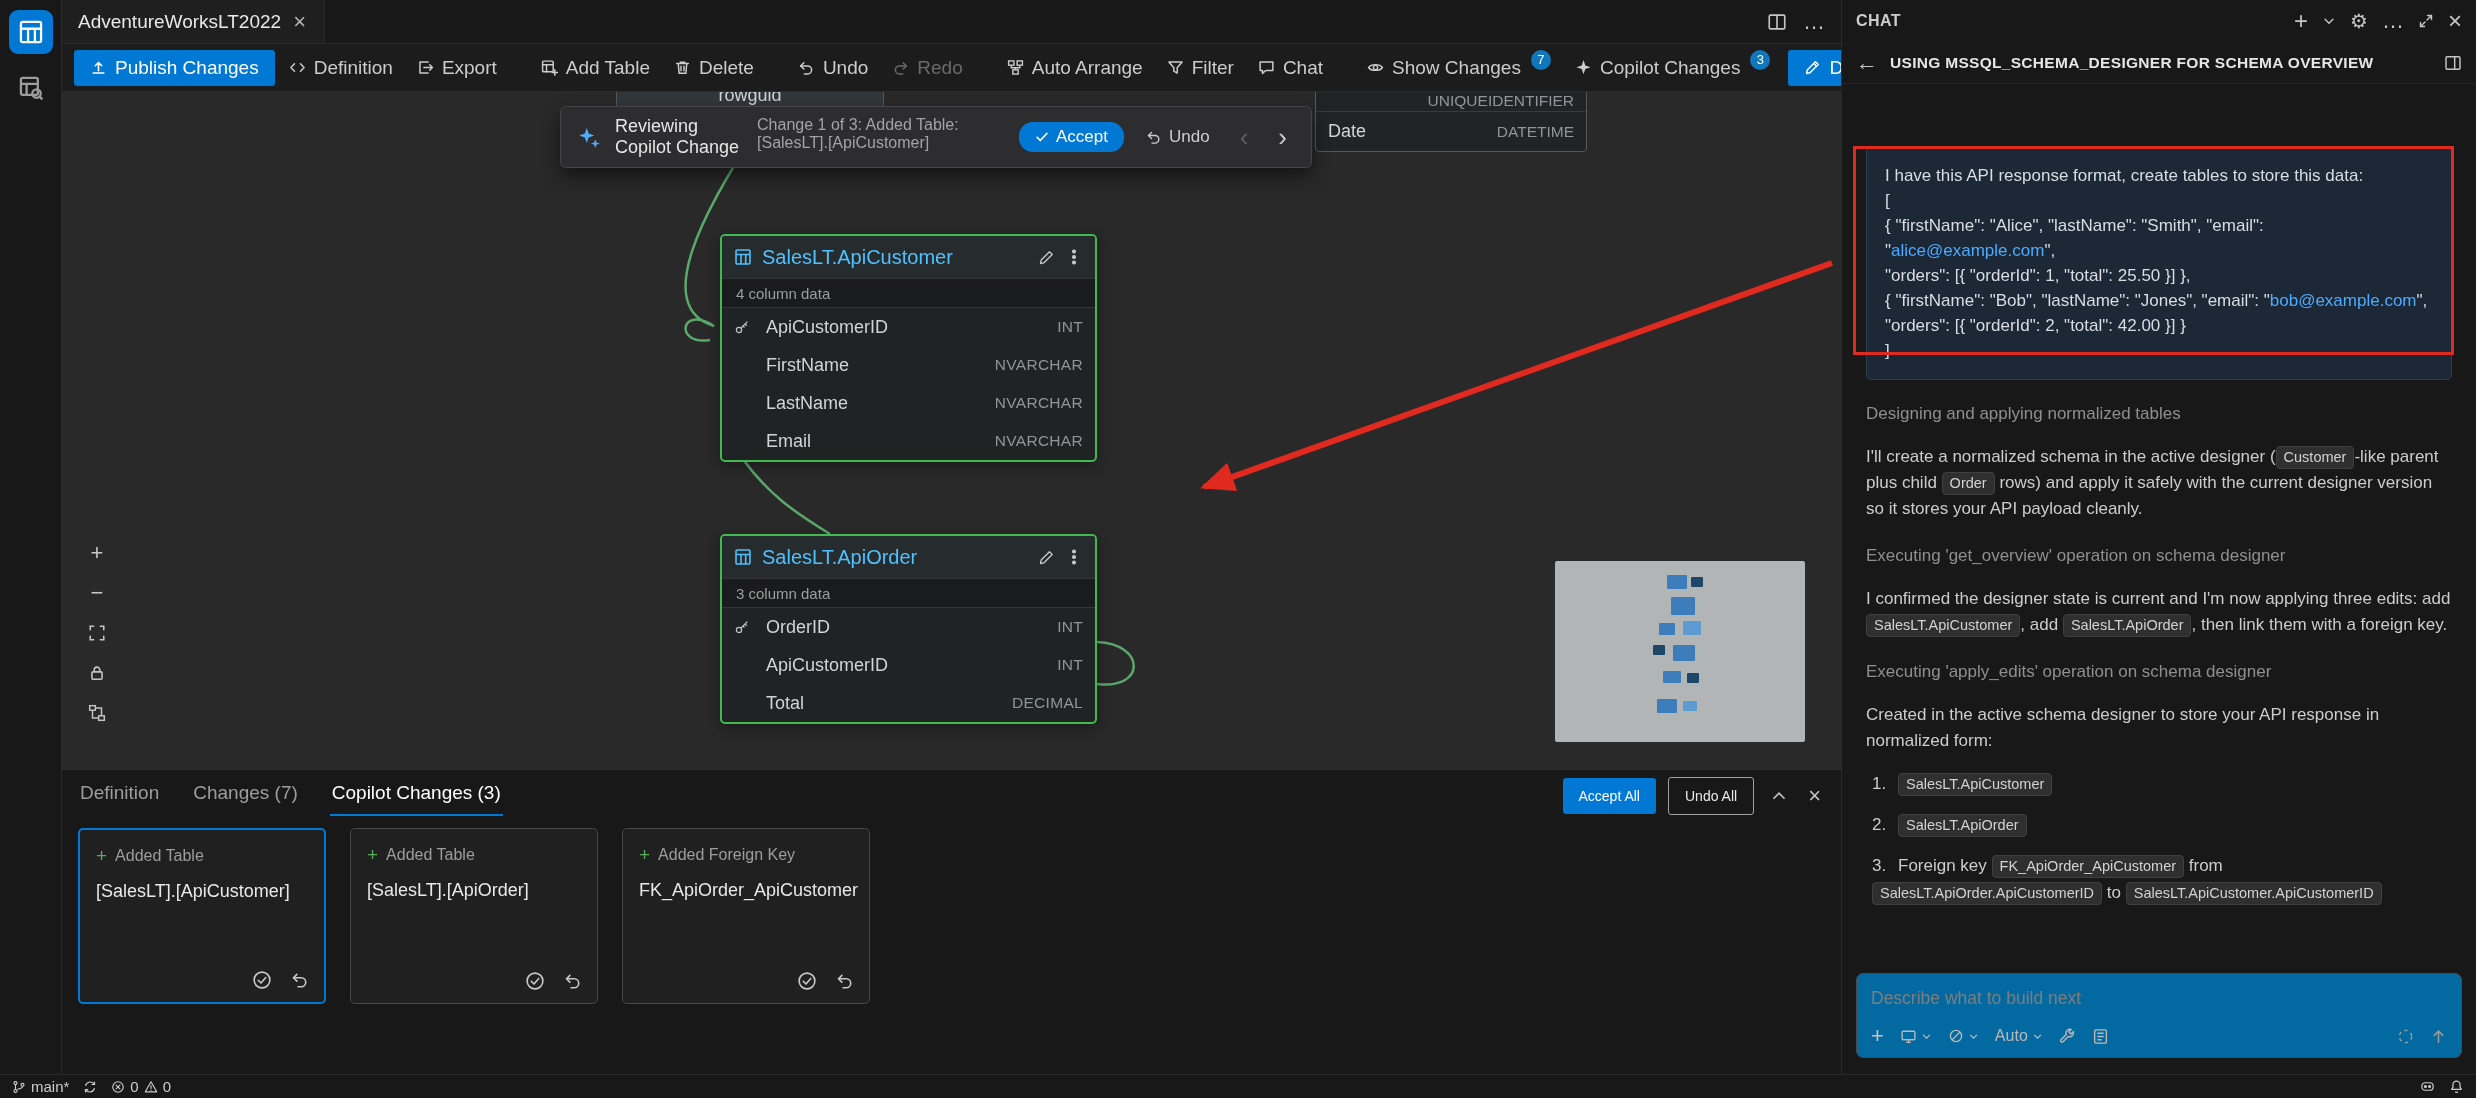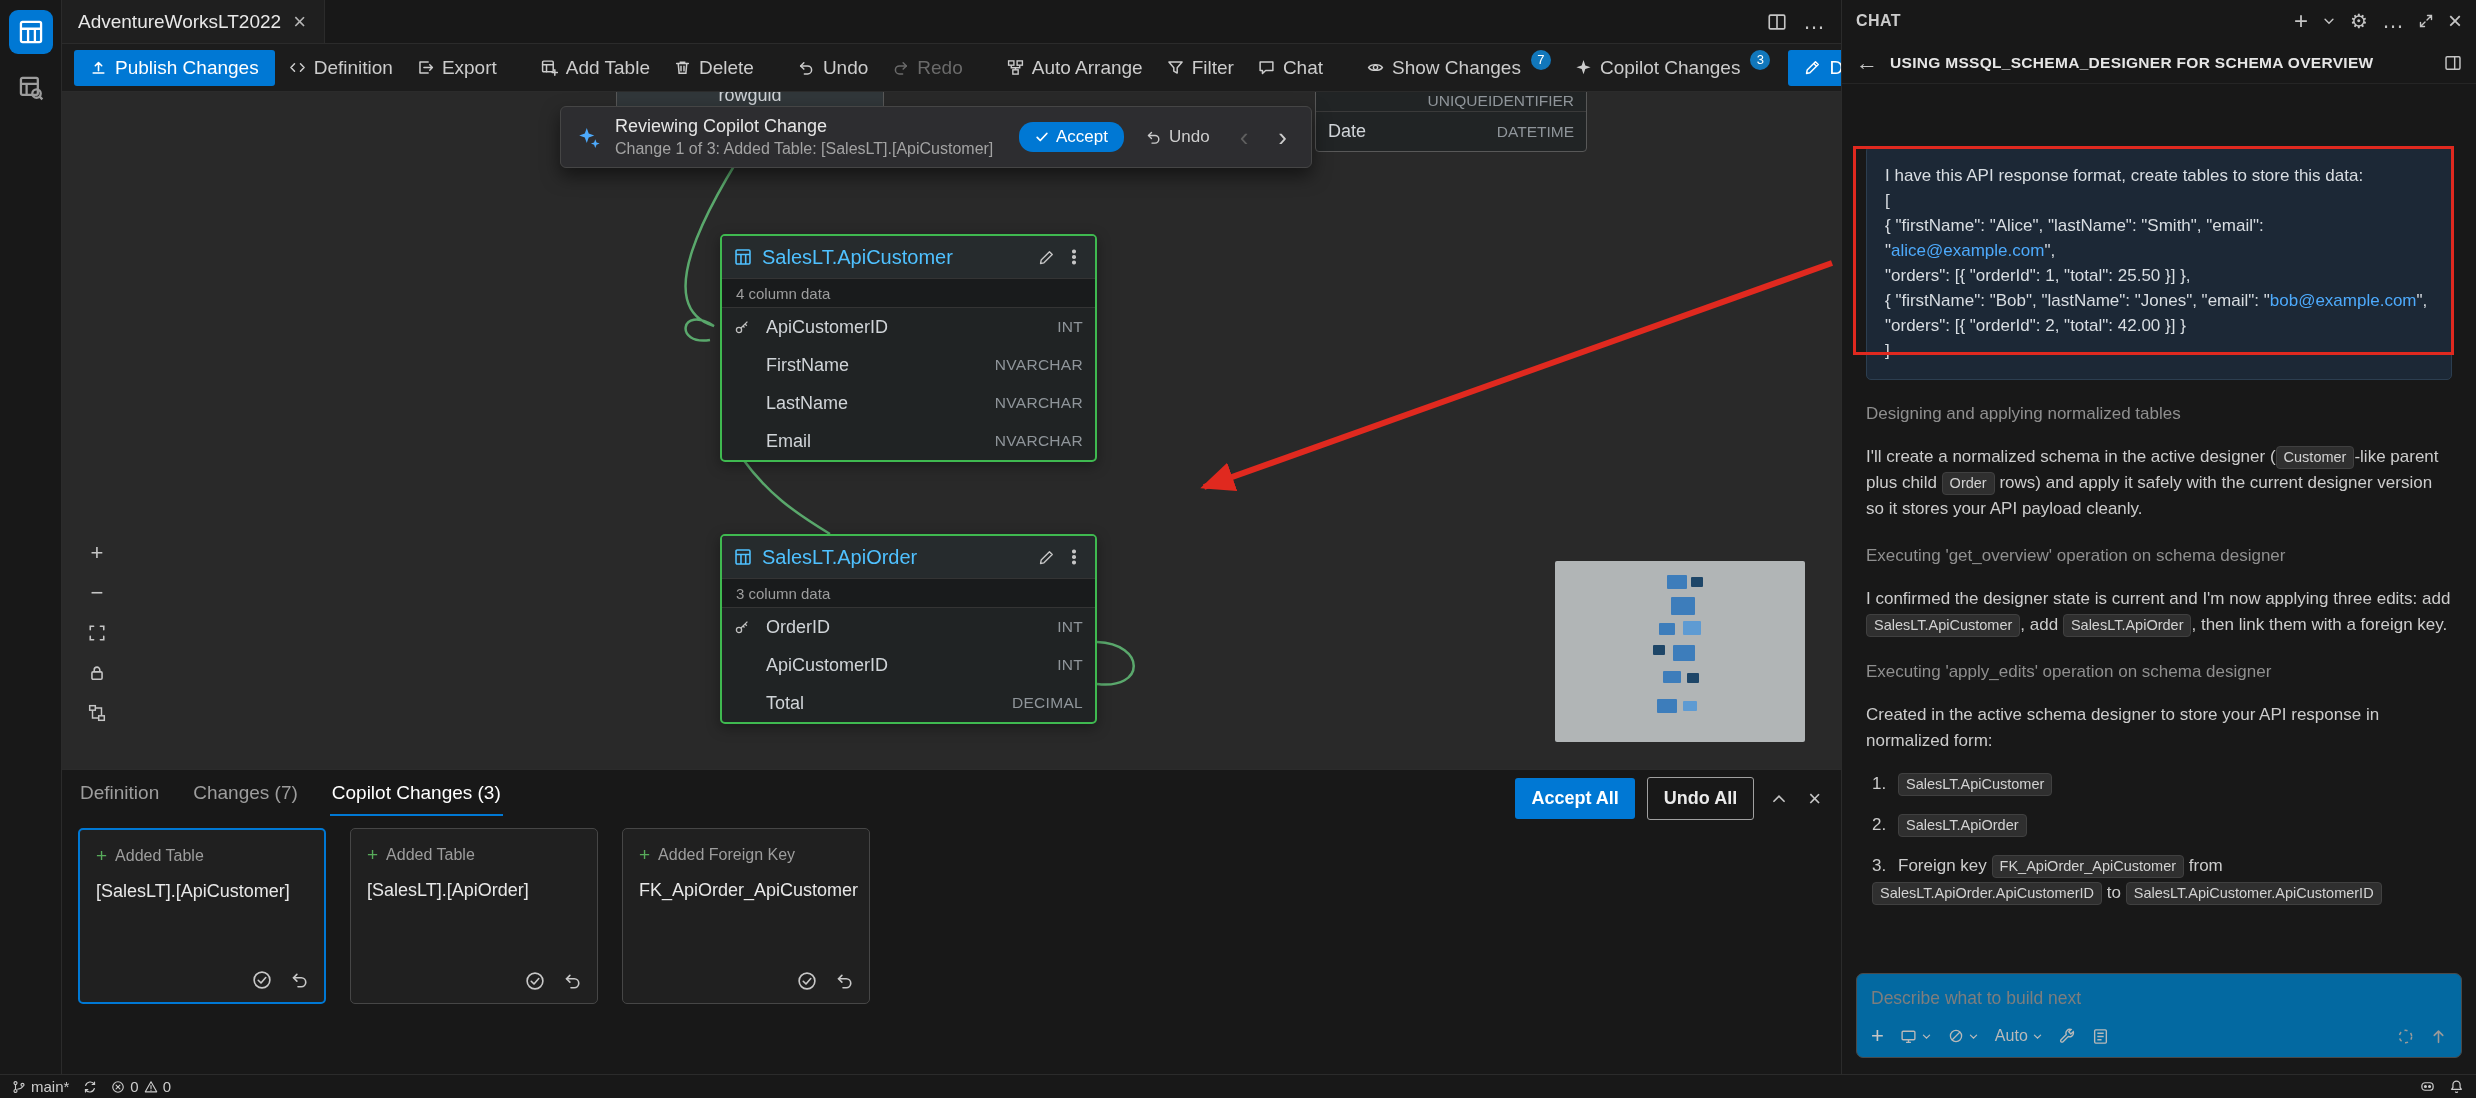--- a/index.html
+++ b/index.html
@@ -51,41 +51,41 @@
     box-shadow:0 -5.5px 0 currentColor, 0 5.5px 0 currentColor; }
 
   .partial-table { position:absolute; background:#212425; border:1px solid #585858; border-radius:4px; overflow:hidden; }
   .pt-row { height:40px; display:flex; align-items:center; padding:0 12px; font-size:18px; color:#d0d4d8; border-top:1px solid #3a3a3a; }
   .pt-row:first-child { border-top:none;flex-direction:column; }
   .pt-row.hl { background:#31373a; }
   .pt-row .rtype { margin-left:auto; color:#8f959a; font-size:15.5px; }
 
   #toast { position:absolute; left:498px; top:14px; width:752px; height:62px; background:#2d2d30; border:1px solid #454545;
     border-radius:6px; box-shadow:0 8px 18px rgba(0,0,0,.5); display:flex; align-items:center; padding:0 16px; gap:14px; z-index:5; }
-  .toast-text { display:flex; flex-direction:column; justify-content:center; gap:3px; flex:1; }
+  .toast-text { display:flex; flex-direction:row; justify-content:center; gap:3px; flex:1; }
   .toast-title { color:#e6e6e6; font-size:18px; }
   .toast-sub { color:#a3a3a3; font-size:16px; }
   .pill { display:flex; align-items:center; gap:7px; background:#0078d4; color:#fff; font-size:17px; border-radius:14px; padding:5px 16px; }
   .toast-undo { display:flex; align-items:center; gap:7px; color:#cccccc; font-size:17px; padding:4px 8px; }
   .toast-nav { color:#cccccc; font-size:26px; padding:0 8px; line-height:1; }
   .toast-nav.disabled { color:#5f5f5f; }
 
   #zoom-controls { position:absolute; left:22px; top:448px; display:flex; flex-direction:column; gap:14px; color:#c5c5c5; z-index:4; }
   .zc { width:26px; height:26px; display:flex; align-items:center; justify-content:center; font-size:22px; }
 
   #minimap { position:absolute; left:1493px; top:469px; width:250px; height:181px; background:rgba(196,200,202,.88); border-radius:2px; z-index:4; }
   .mm-node { position:absolute; border-radius:1px; }
 
   
   #panel { height:305px; background:#181818; border-top:1px solid #2b2b2b; padding:0 16px; position:relative; }
   #panel-tabs { height:48px; display:flex; align-items:center; gap:30px; }
   .ptab { font-size:19px; color:#9d9d9d; padding:10px 2px; border-bottom:2px solid transparent; }
   .ptab.active { color:#ffffff; border-bottom-color:#0078d4; }
   #panel-actions { position:absolute; right:16px; top:7px; display:flex; align-items:center; gap:12px; }
-  .pa-btn { font-size:18px; border-radius:3px; padding:10px 16px;font-weight:bold; }
+  .pa-btn { font-size:14px; border-radius:3px; padding:10px 16px; }
   .pa-accept { background:#0078d4; color:#fff; }
   .pa-undo { border:1px solid #a0a0a0; color:#eaeaea; }
   .pa-ic { color:#c5c5c5; padding:0 4px; }
   #cards { display:flex; gap:24px; padding-top:10px; }
   .card { width:248px; height:176px; background:#202020; border:1px solid #464646; border-radius:5px; padding:16px; position:relative; }
   .card.selected { border:2px solid #0078d4; }
   .card-label { display:flex; align-items:center; gap:8px; color:#9d9d9d; font-size:16px; }
   .card-label .plus { color:#57ab5a; font-size:19px; line-height:1; }
   .card-title { color:#e8e8e8; font-size:18px; margin-top:16px; }
   .card-icons { position:absolute; right:14px; bottom:12px; display:flex; gap:18px; color:#c8c8c8; }

